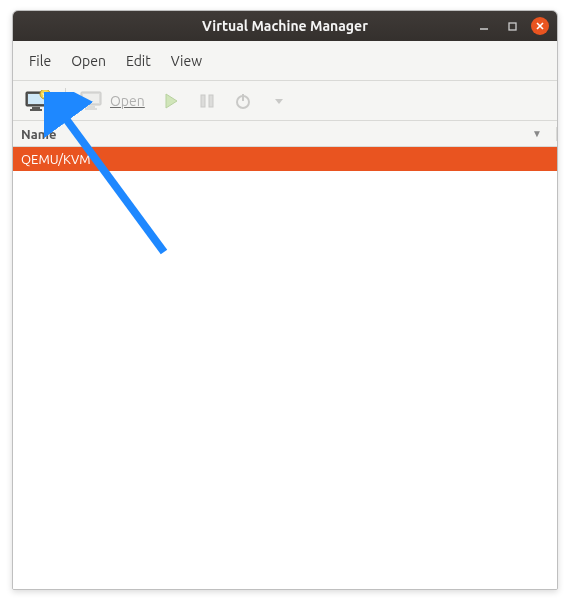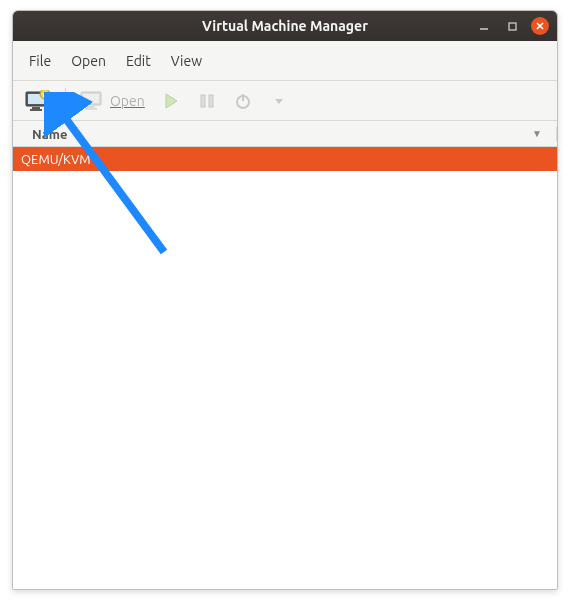--- a/index.html
+++ b/index.html
@@ -119,21 +119,20 @@
       font-size: 13px;
     }
     .col-name {
       flex: 1;
       padding: 0 8px;
       display: flex;
       align-items: center;
       justify-content: space-between;
       border-right: 1px solid #d9d9d6;
       cursor: pointer;
-      margin-left: 11px;
     }
     .col-cpu {
       width: 120px;
       padding: 0 10px;
       cursor: pointer;
     }
     .sort-ind {
       font-size: 10px;
       color: #888;
       margin-right: 6px;

